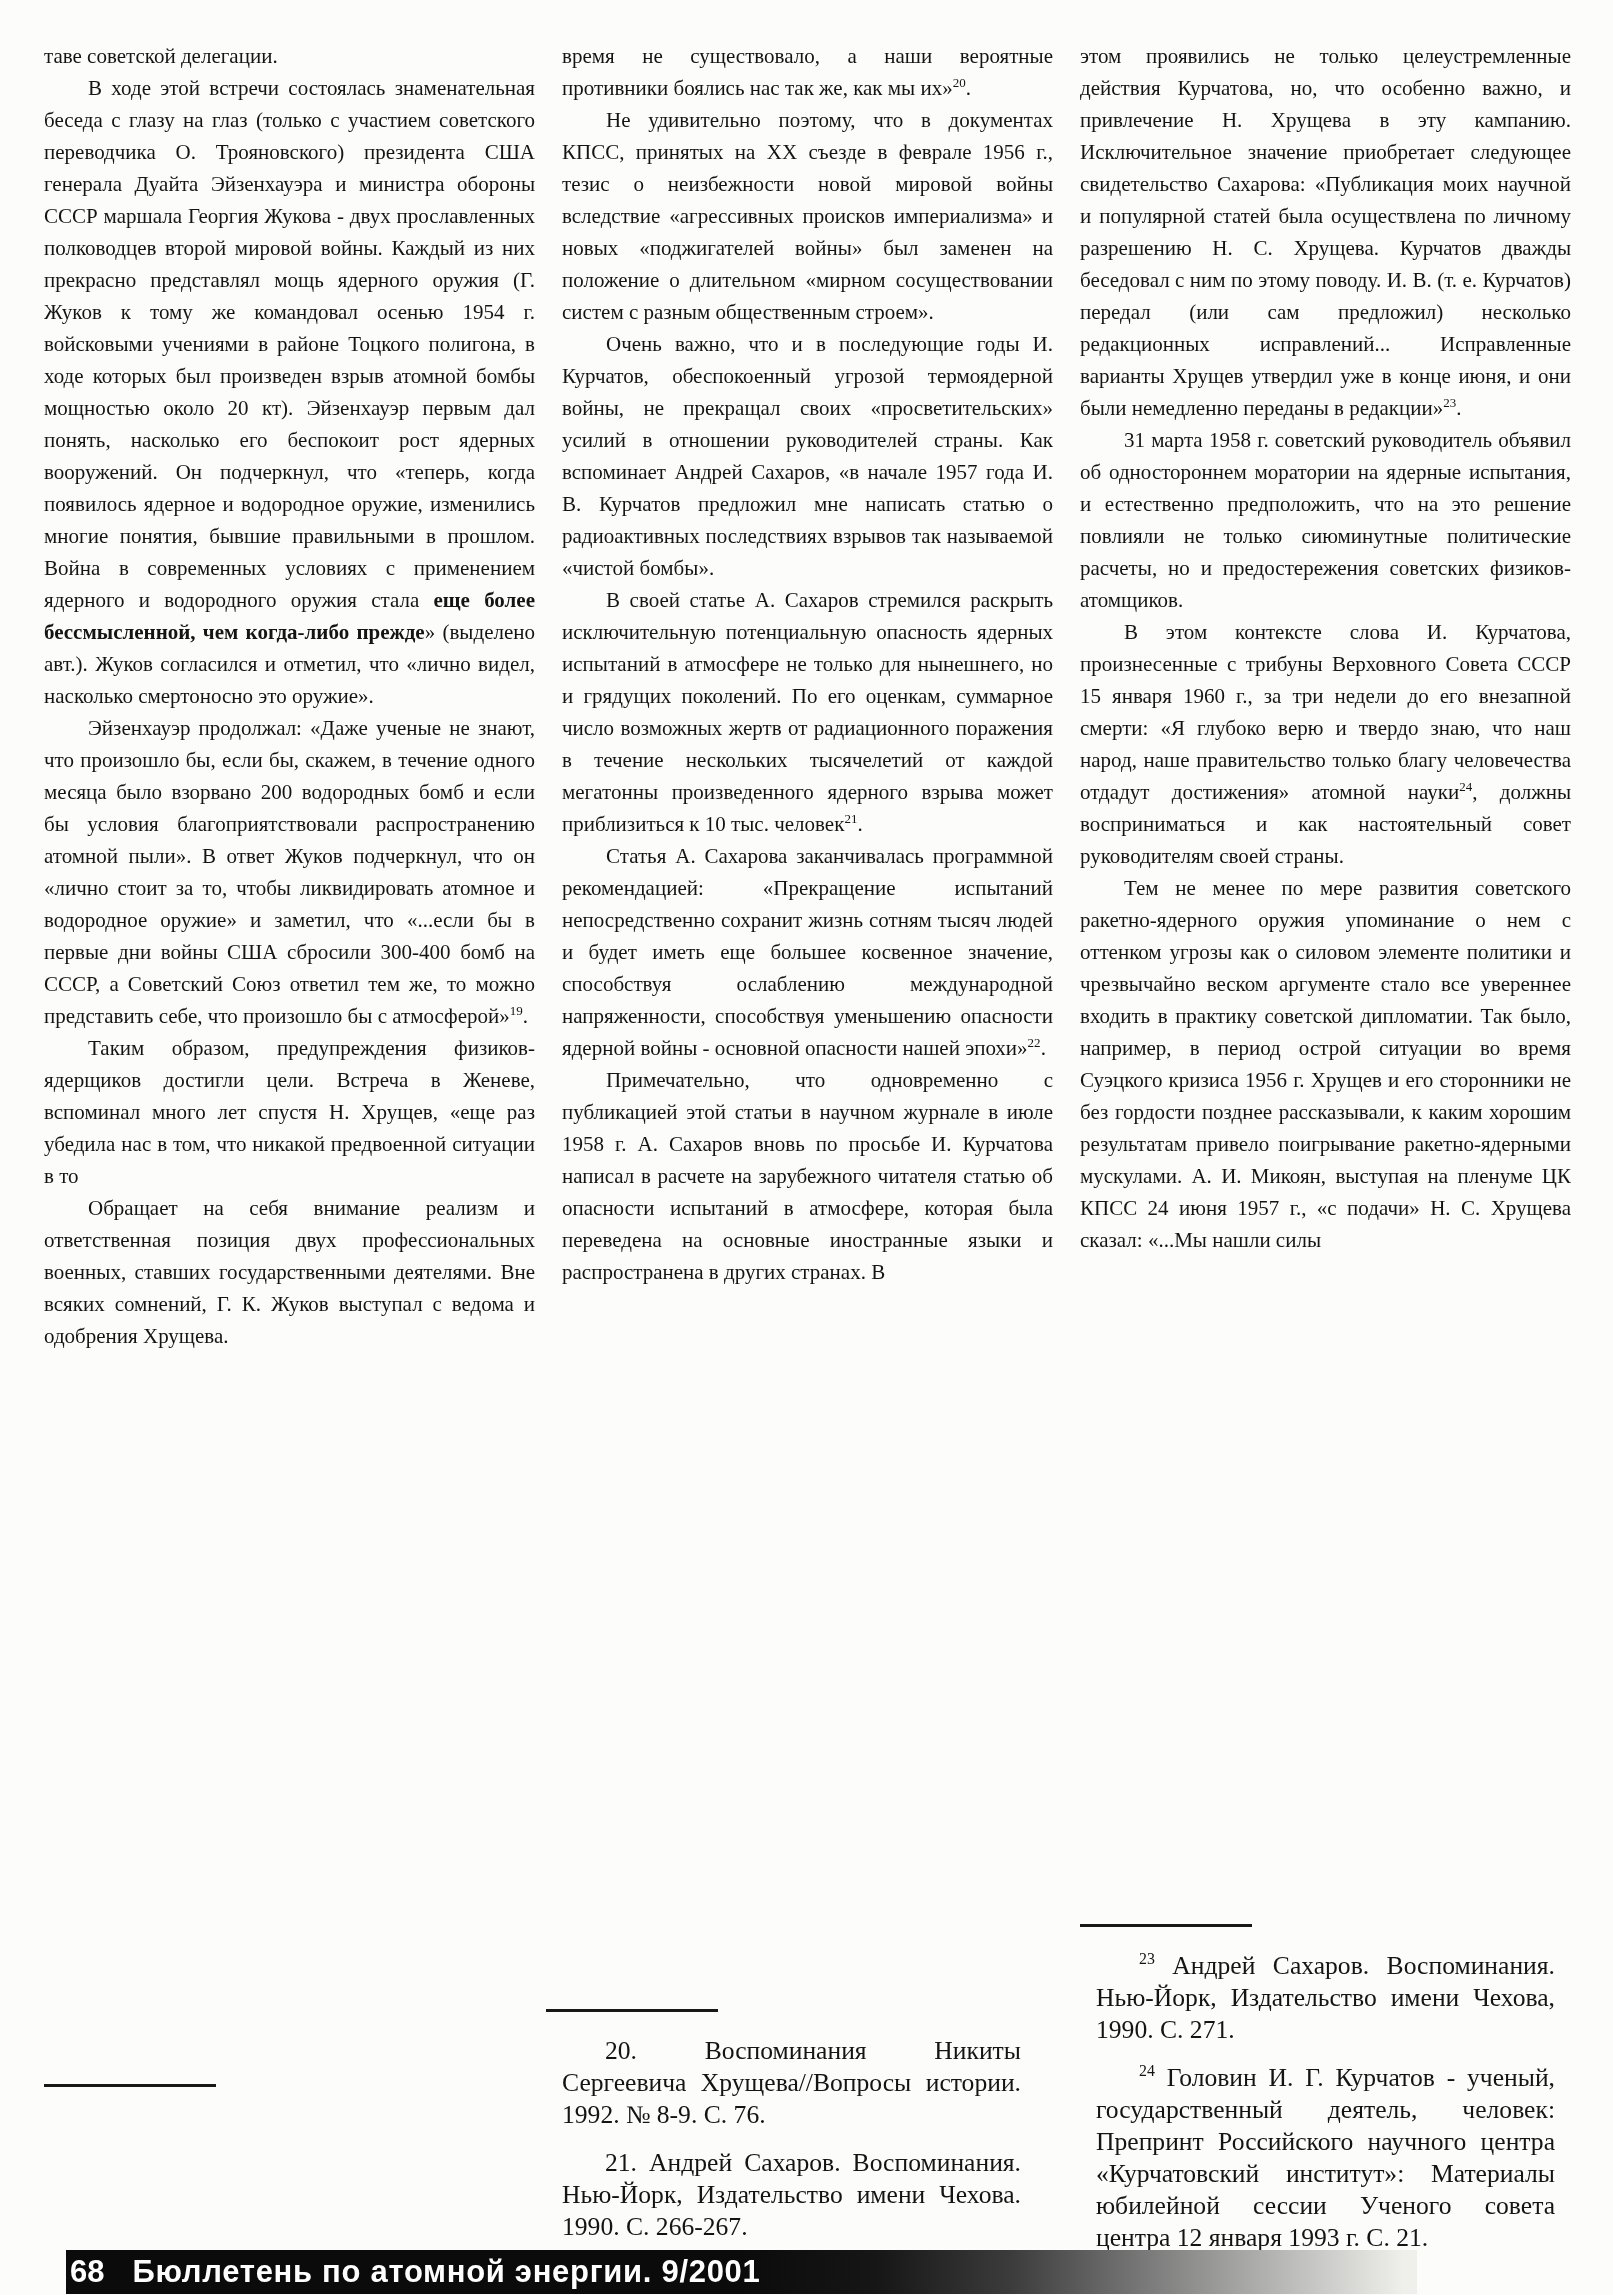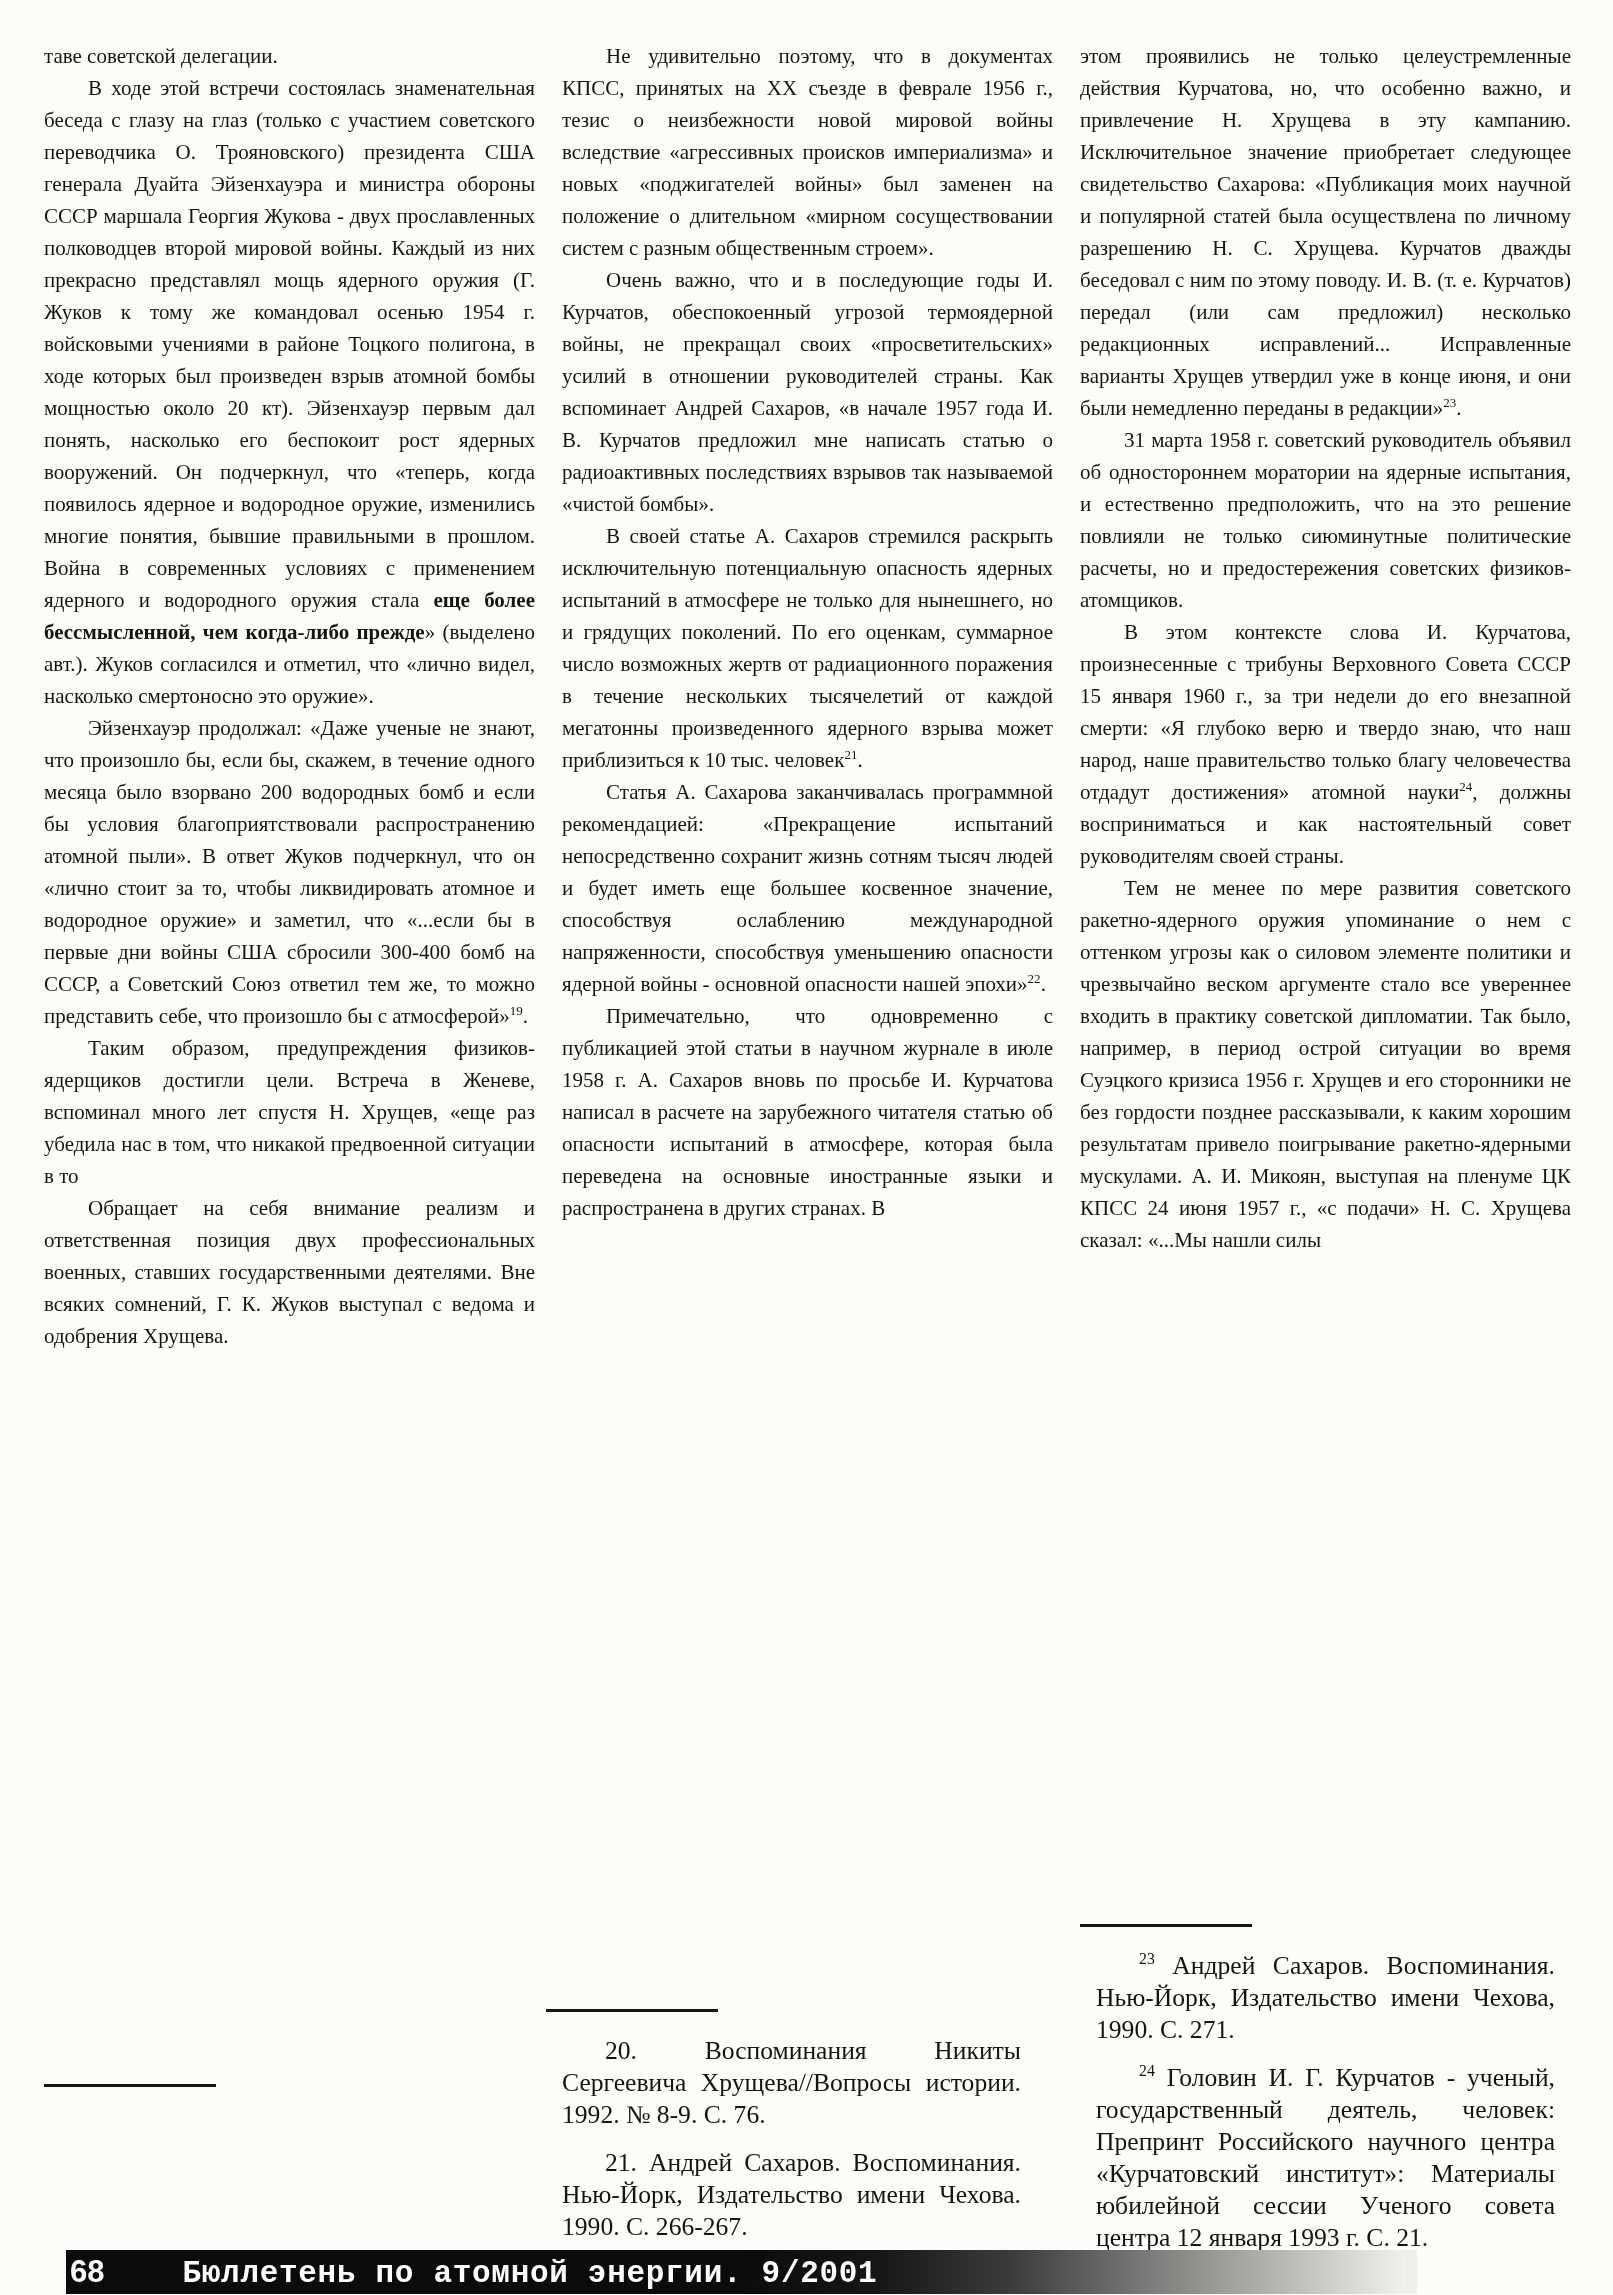--- a/index.html
+++ b/index.html
@@ -35,39 +35,40 @@
   .footerbar{
     position:absolute;left:66px;top:2250px;
     width:1351px;height:44px;
     background:linear-gradient(90deg,#0b0b0b 0%,#0b0b0b 50%,#161616 60%,#3c3c3c 70%,#7a7a7a 80%,#b8b8b6 90%,#efefec 99%);
     color:#ffffff;
     font-family:"Liberation Sans", sans-serif;
     font-weight:bold;font-size:31px;line-height:44px;
     white-space:nowrap;
   }
   .pagenum{margin-left:4px;}
-  .journal{margin-left:78px;letter-spacing:0.7px;font-family:Liberation Mono, monospace;}
+  .journal{margin-left:28px;letter-spacing:0.7px;}
 </style>
 </head>
 <body>
 
 <div class="page">
 
   <div class="col" style="left:44px;width:491px;">
     <div class="body">
         <p class="noindent"><span>таве советской делегации.</span></p>
         <p><span>В ходе этой встречи состоялась знаменательная беседа с глазу на глаз (только с участием советского переводчика О. Трояновского) президента США генерала Дуайта Эйзенхауэра и министра обороны СССР маршала Георгия Жукова - двух прославленных полководцев второй мировой войны. Каждый из них прекрасно представлял мощь ядерного оружия (Г. Жуков к тому же командовал осенью 1954 г. войсковыми учениями в районе Тоцкого полигона, в ходе которых был произведен взрыв атомной бомбы мощностью около 20 кт). Эйзенхауэр первым дал понять, насколько его беспокоит рост ядерных вооружений. Он подчеркнул, что «теперь, когда появилось ядерное и водородное оружие, изменились многие понятия, бывшие правильными в прошлом. Война в современных условиях с применением ядерного и водородного оружия стала </span><span class="b">еще более бессмысленной, чем когда-либо прежде</span><span>» (</span><span class="i">выделено авт.</span><span>). Жуков согласился и отметил, что «лично видел, насколько смертоносно это оружие».</span></p>
         <p><span>Эйзенхауэр продолжал: «Даже ученые не знают, что произошло бы, если бы, скажем, в течение одного месяца было взорвано 200 водородных бомб и если бы условия благоприятствовали распространению атомной пыли». В ответ Жуков подчеркнул, что он «лично стоит за то, чтобы ликвидировать атомное и водородное оружие» и заметил, что «...если бы в первые дни войны США сбросили 300-400 бомб на СССР, а Советский Союз ответил тем же, то можно представить себе, что произошло бы с атмосферой»</span><span class="sup">19</span><span>.</span></p>
         <p><span>Таким образом, предупреждения физиков-ядерщиков достигли цели. Встреча в Женеве, вспоминал много лет спустя Н. Хрущев, «еще раз убедила нас в том, что никакой предвоенной ситуации в то</span></p>
         <p><span>Обращает на себя внимание реализм и ответственная позиция двух профессиональных военных, ставших государственными деятелями. Вне всяких сомнений, Г. К. Жуков выступал с ведома и одобрения Хрущева.</span></p>
       </div>
   </div>
 
   <div class="col" style="left:562px;width:491px;">
     <div class="body">
+        <p class="noindent"><span>время не существовало, а наши вероятные противники боялись нас так же, как мы их»</span><span class="sup">20</span><span>.</span></p>
         <p><span>Не удивительно поэтому, что в документах КПСС, принятых на XX съезде в феврале 1956 г., тезис о неизбежности новой мировой войны вследствие «агрессивных происков империализма» и новых «поджигателей войны» был заменен на положение о длительном «мирном сосуществовании систем с разным общественным строем».</span></p>
         <p><span>Очень важно, что и в последующие годы И. Курчатов, обеспокоенный угрозой термоядерной войны, не прекращал своих «просветительских» усилий в отношении руководителей страны. Как вспоминает Андрей Сахаров, «в начале 1957 года И. В. Курчатов предложил мне написать статью о радиоактивных последствиях взрывов так называемой «чистой бомбы».</span></p>
         <p><span>В своей статье А. Сахаров стремился раскрыть исключительную потенциальную опасность ядерных испытаний в атмосфере не только для нынешнего, но и грядущих поколений. По его оценкам, суммарное число возможных жертв от радиационного поражения в течение нескольких тысячелетий от каждой мегатонны произведенного ядерного взрыва может приблизиться к 10 тыс. человек</span><span class="sup">21</span><span>.</span></p>
         <p><span>Статья А. Сахарова заканчивалась программной рекомендацией: «Прекращение испытаний непосредственно сохранит жизнь сотням тысяч людей и будет иметь еще большее косвенное значение, способствуя ослаблению международной напряженности, способствуя уменьшению опасности ядерной войны - основной опасности нашей эпохи»</span><span class="sup">22</span><span>.</span></p>
         <p><span>Примечательно, что одновременно с публикацией этой статьи в научном журнале в июле 1958 г. А. Сахаров вновь по просьбе И. Курчатова написал в расчете на зарубежного читателя статью об опасности испытаний в атмосфере, которая была переведена на основные иностранные языки и распространена в других странах. В</span></p>
       </div>
   </div>
 
   <div class="col" style="left:1080px;width:491px;">
     <div class="body">

